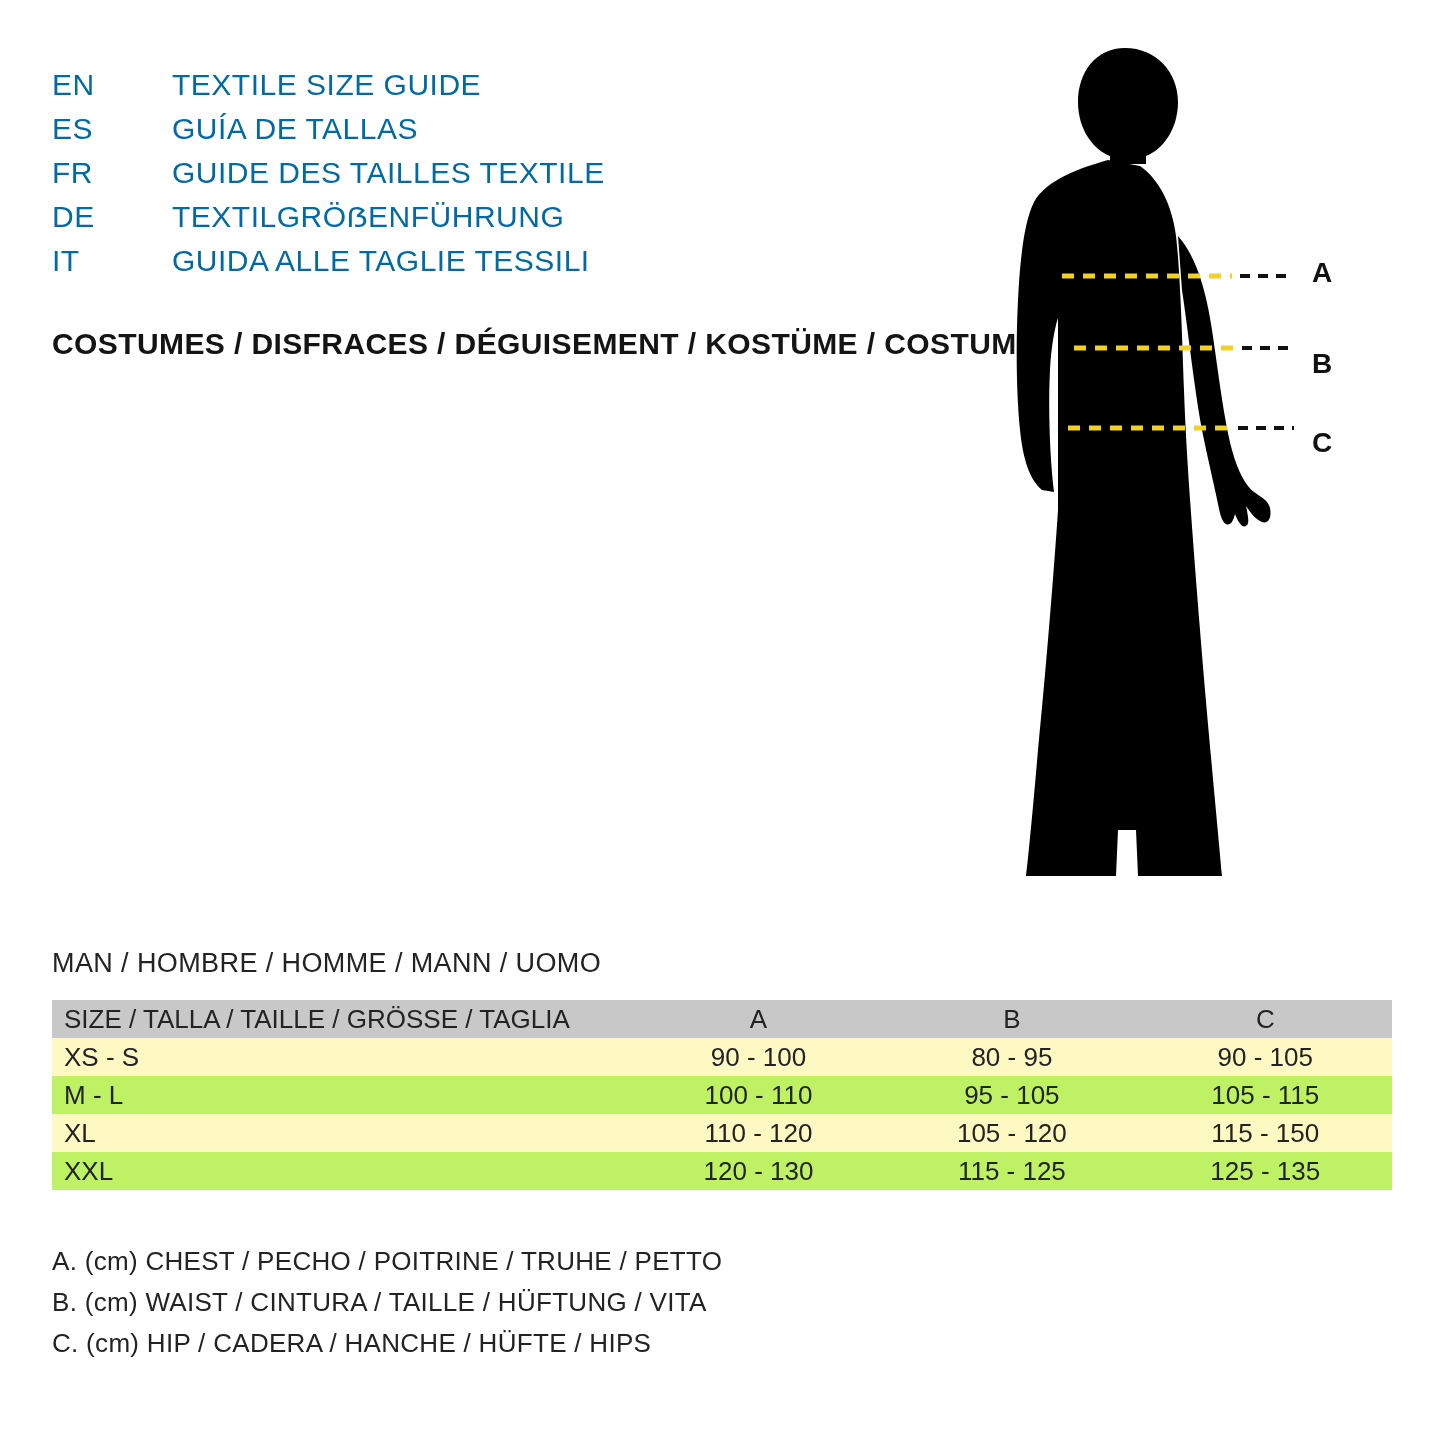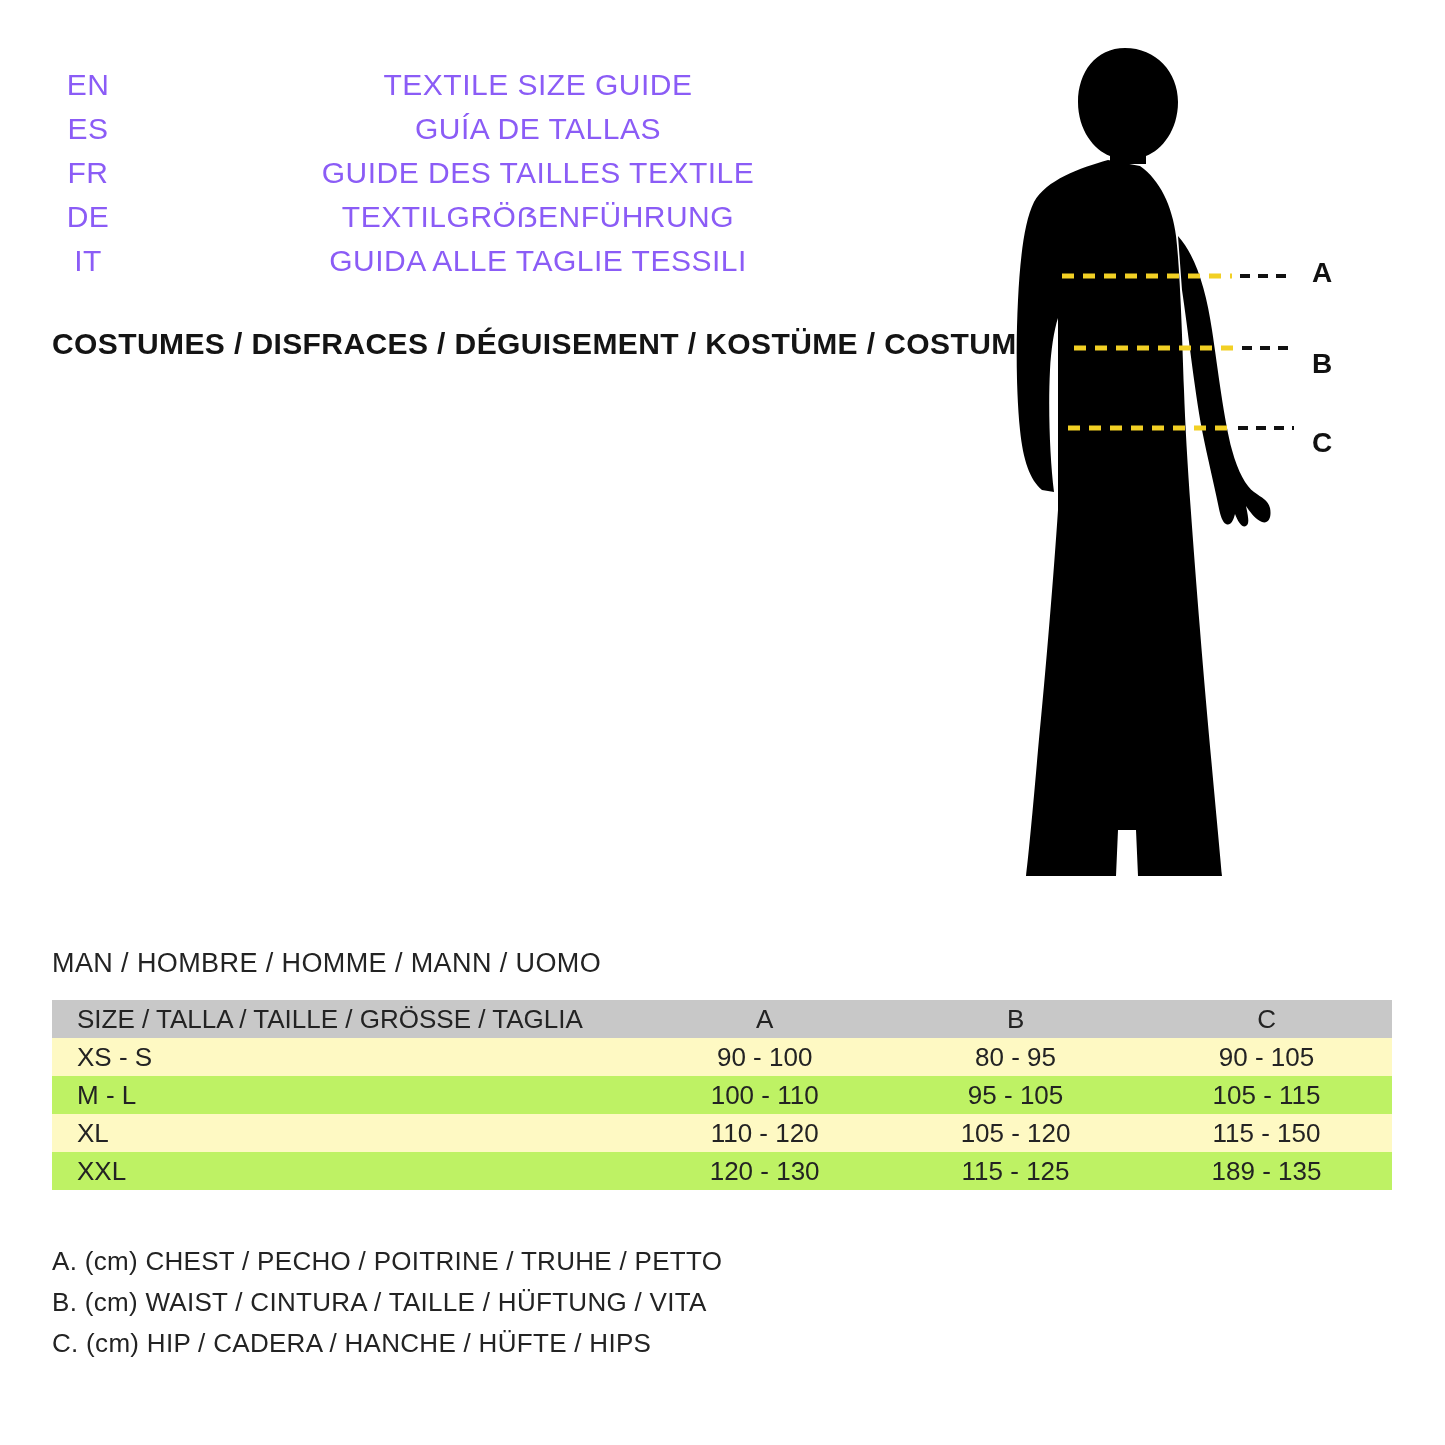--- a/index.html
+++ b/index.html
@@ -22,29 +22,29 @@
     left: 52px;
     top: 68px;
     width: 900px;
   }
   .lang-row {
     display: flex;
     align-items: baseline;
     height: 44px;
     font-size: 30px;
     letter-spacing: 0.5px;
-    color: #8b5cf6;
-    text-align: center;
+    color: #0369a1;
   }
   .lang-code {
     width: 72px;
     flex: 0 0 72px;
   }
   .lang-text {
     flex: 1 1 auto;
+    margin-left: 48px;
   }
   #category-line {
     position: absolute;
     left: 52px;
     top: 327px;
     font-size: 30px;
     font-weight: bold;
     letter-spacing: 0.4px;
     color: #141414;
   }
@@ -92,21 +92,21 @@
   }
   #size-table th, #size-table td {
     padding: 0;
     height: 38px;
     font-weight: normal;
     text-align: center;
     vertical-align: middle;
   }
   #size-table th.head-label, #size-table td.row-label {
     text-align: left;
-    padding-left: 25px;
+    padding-left: 12px;
     width: 560px;
   }
   #size-table thead tr {
     background: #c8c8c8;
   }
   #size-table tbody tr.odd {
     background: #fef9c3;
   }
   #size-table tbody tr.even {
     background: #bef264;
@@ -243,21 +243,21 @@
     <tr class="odd">
       <td class="row-label">XL</td>
       <td class="col-a">110 - 120</td>
       <td class="col-b">105 - 120</td>
       <td class="col-c">115 - 150</td>
     </tr>
     <tr class="even">
       <td class="row-label">XXL</td>
       <td class="col-a">120 - 130</td>
       <td class="col-b">115 - 125</td>
-      <td class="col-c">189 - 135</td>
+      <td class="col-c">125 - 135</td>
     </tr>
   </tbody>
 </table>
 
 <div id="legend">
   <div class="legend-row">A. (cm) CHEST / PECHO / POITRINE / TRUHE / PETTO</div>
   <div class="legend-row">B. (cm) WAIST / CINTURA / TAILLE / HÜFTUNG / VITA</div>
   <div class="legend-row">C. (cm) HIP / CADERA / HANCHE / HÜFTE / HIPS</div>
 </div>
 

